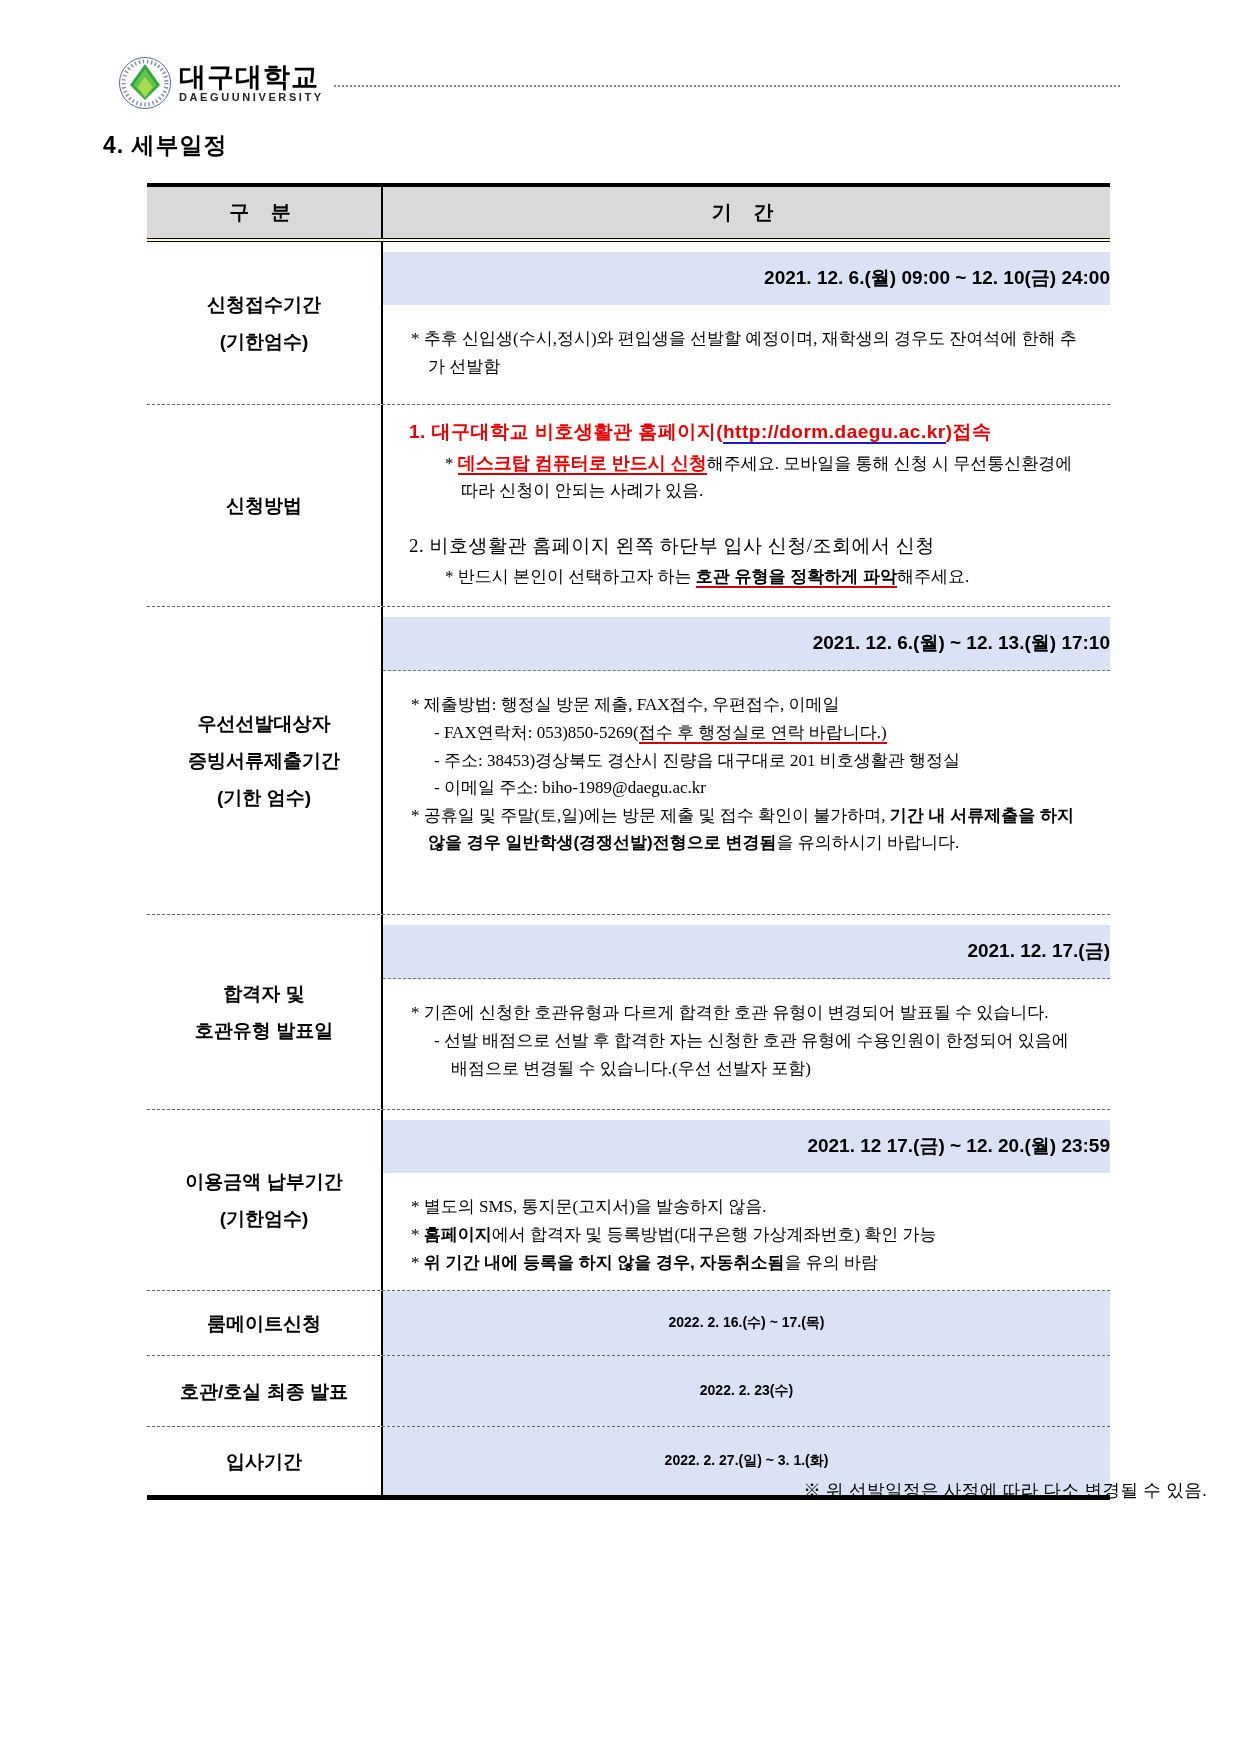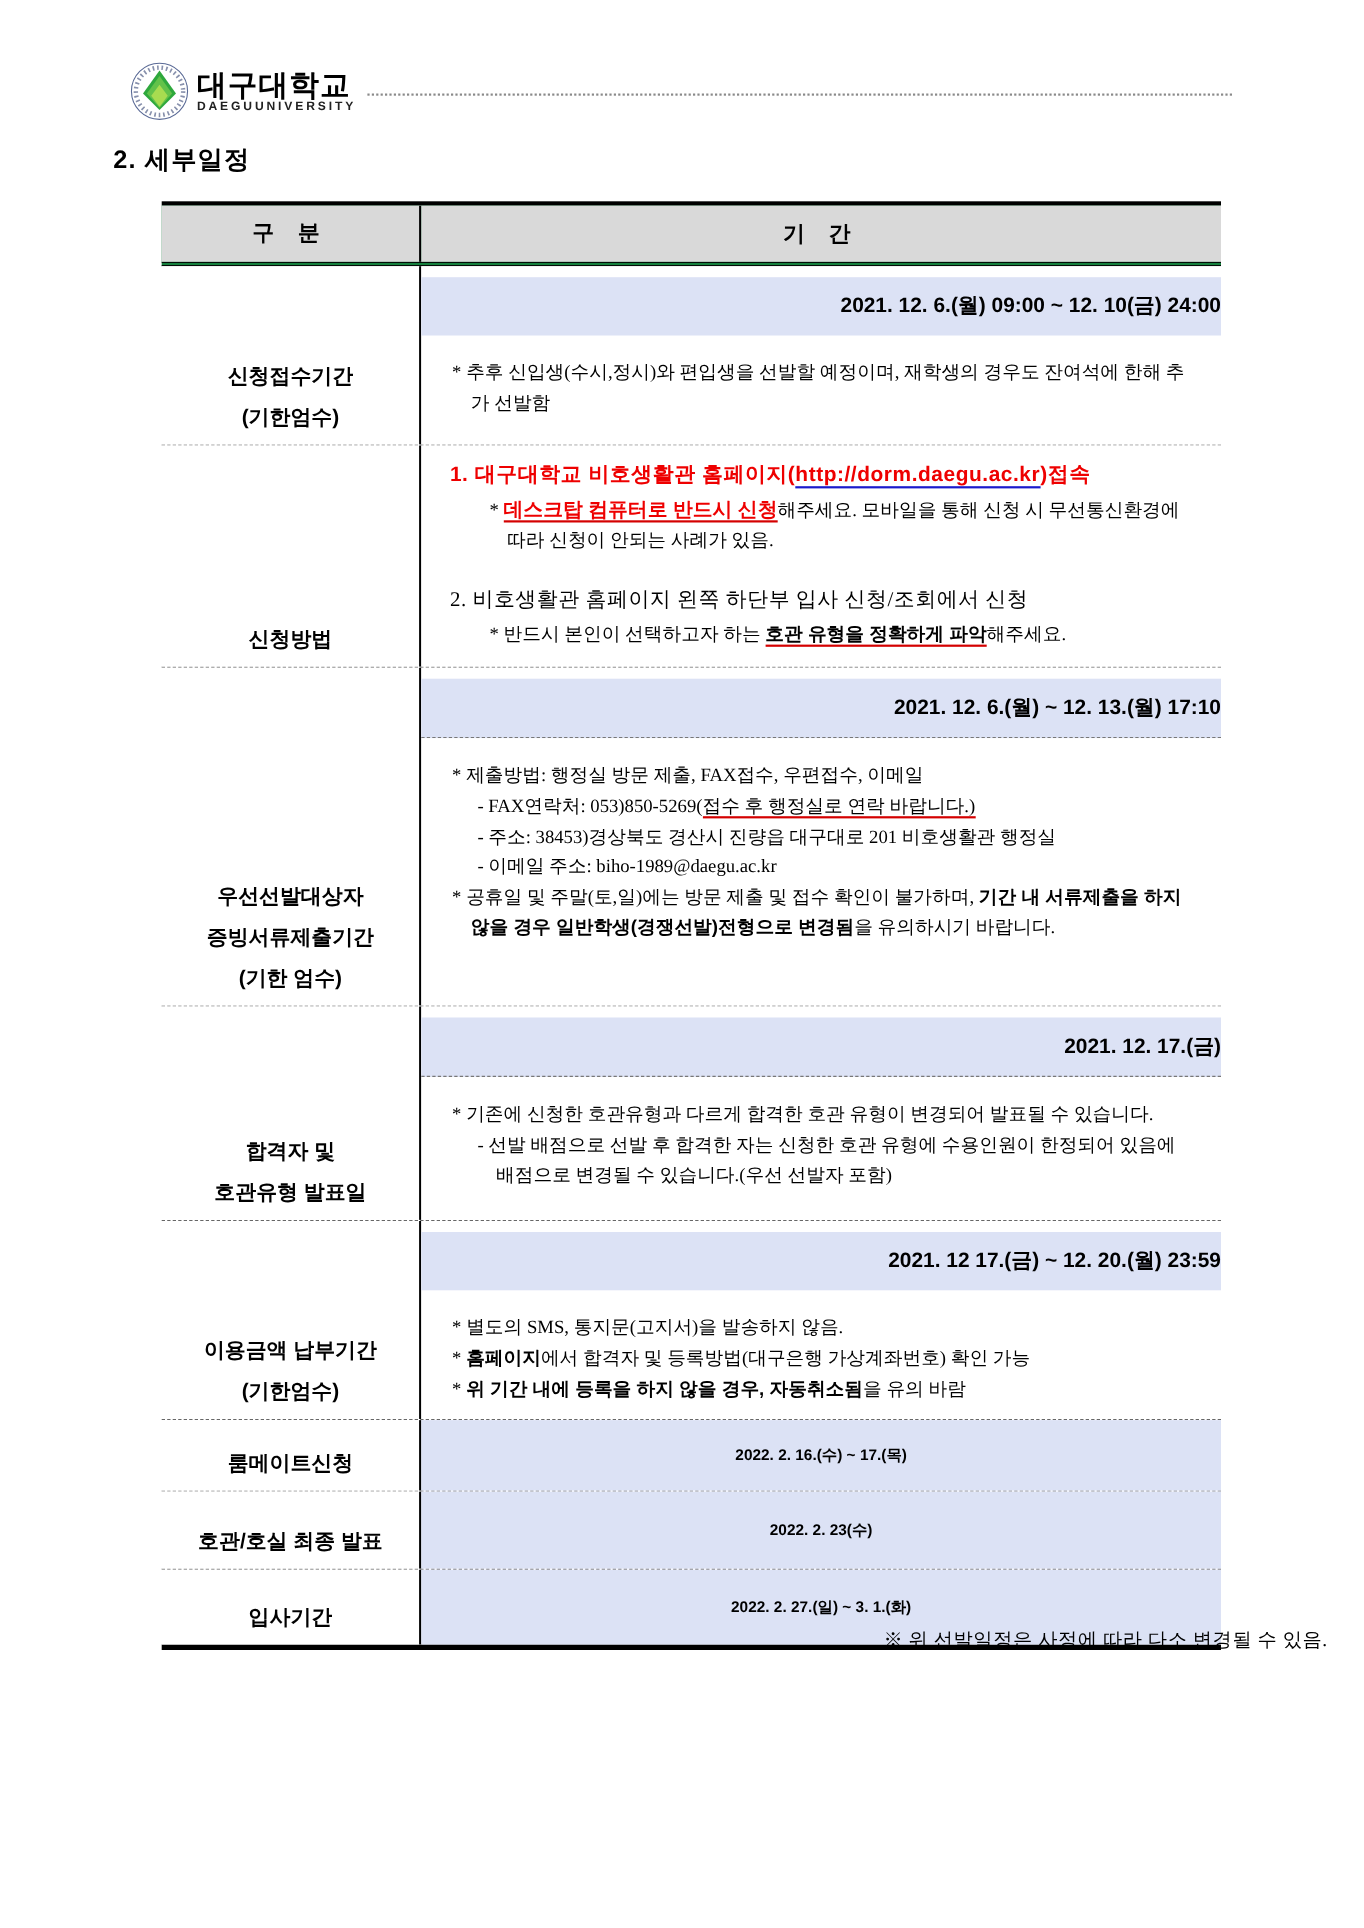--- a/index.html
+++ b/index.html
@@ -41,27 +41,27 @@
     border-top: 4px solid #000;
     border-bottom: 5px solid #000;
     font-size: 17px;
   }
   .trow {
     display: grid; grid-template-columns: 236px 1fr;
     border-bottom: 1px dashed #666;
   }
   .trow:last-child { border-bottom: none; }
   .trow.thead {
-    background: #15803d;
+    background: #fef9c3;
     border-bottom: 4px double #000;
     min-height: 50px;
   }
   .cell-label {
     border-right: 2px solid #000;
-    display: flex; flex-direction: column; align-items: center; justify-content: flex-end;
+    display: flex; flex-direction: column; align-items: center; justify-content: center;
     text-align: center;
     font-family: "Liberation Sans", sans-serif;
     font-weight: bold; font-size: 19px; line-height: 1.95;
     background: #fff;
     padding: 6px 4px;
   }
   .thead .cell-label, .thead .cell-head {
     background: #d9d9d9;
     font-size: 20px; letter-spacing: 8px;
     display: flex; align-items: center; justify-content: center;
@@ -142,21 +142,21 @@
         <polygon points="27,21 34.5,31 27,41 19.5,31" fill="#a8dc50"></polygon>
       </svg>
       <div class="logo-text">
         <div class="logo-kr">대구대학교</div>
         <div class="logo-en">DAEGUUNIVERSITY</div>
       </div>
     </div>
     <div class="dotted-rule"></div>
   </div>
 
-  <div class="section-title">2. 세부일정</div>
+  <div class="section-title">4. 세부일정</div>
 
   <div class="schedule-table">
 
     <div class="trow thead">
       <div class="cell-label">구 분</div>
       <div class="cell-head">기 간</div>
     </div>
 
     <div class="trow r1">
       <div class="cell-label">

